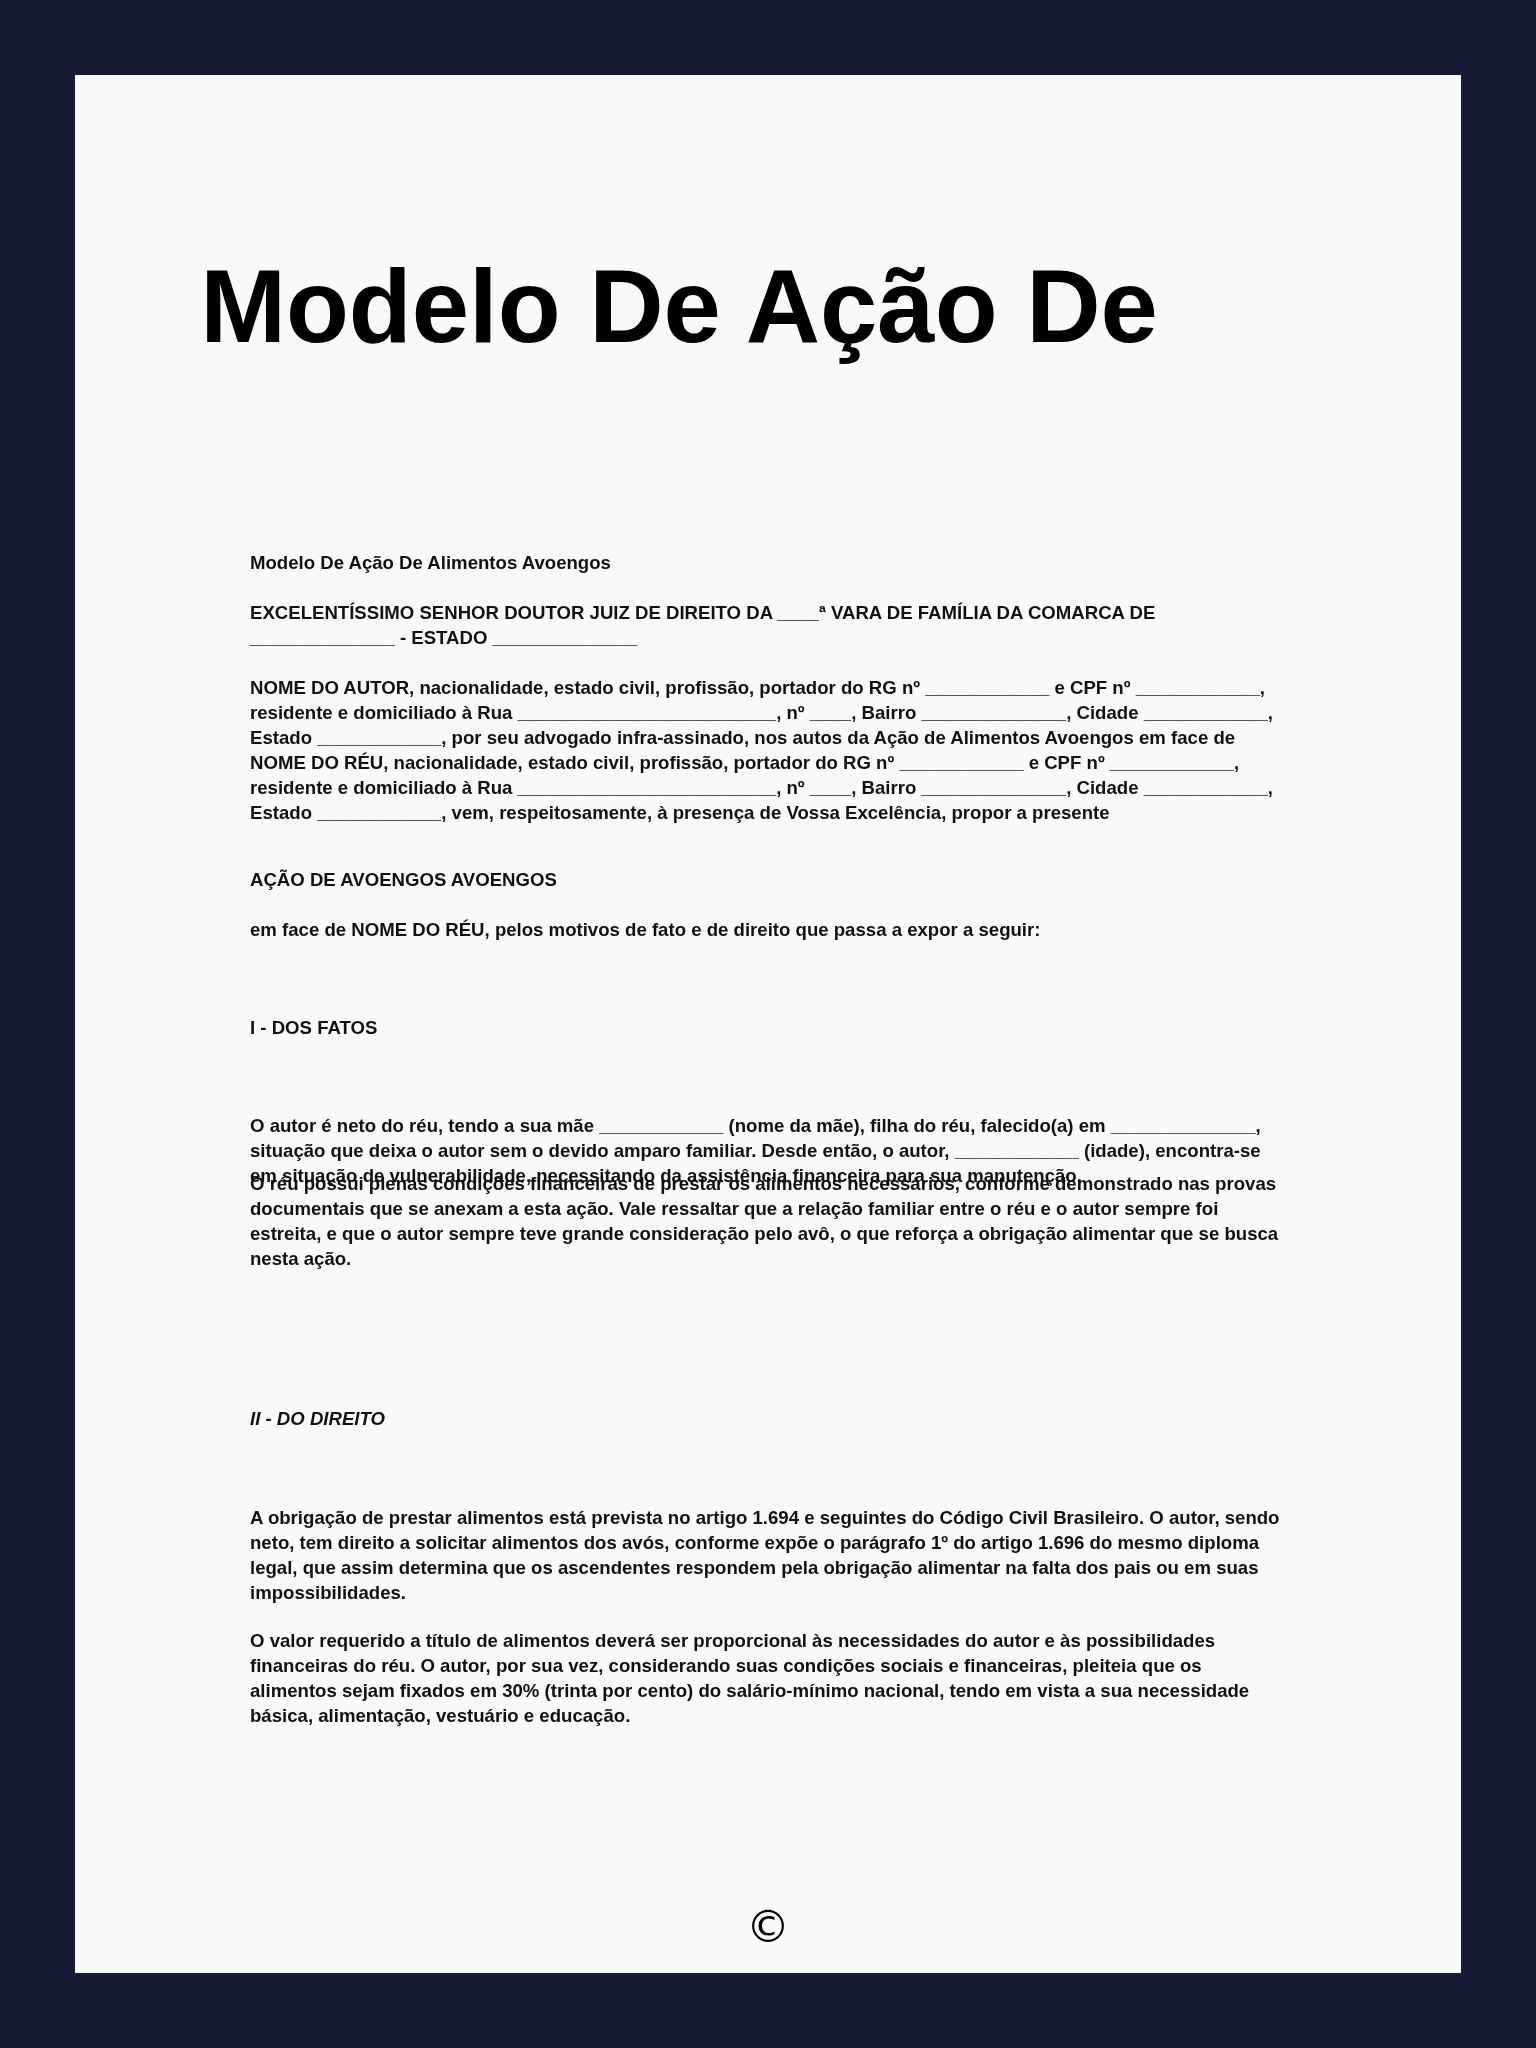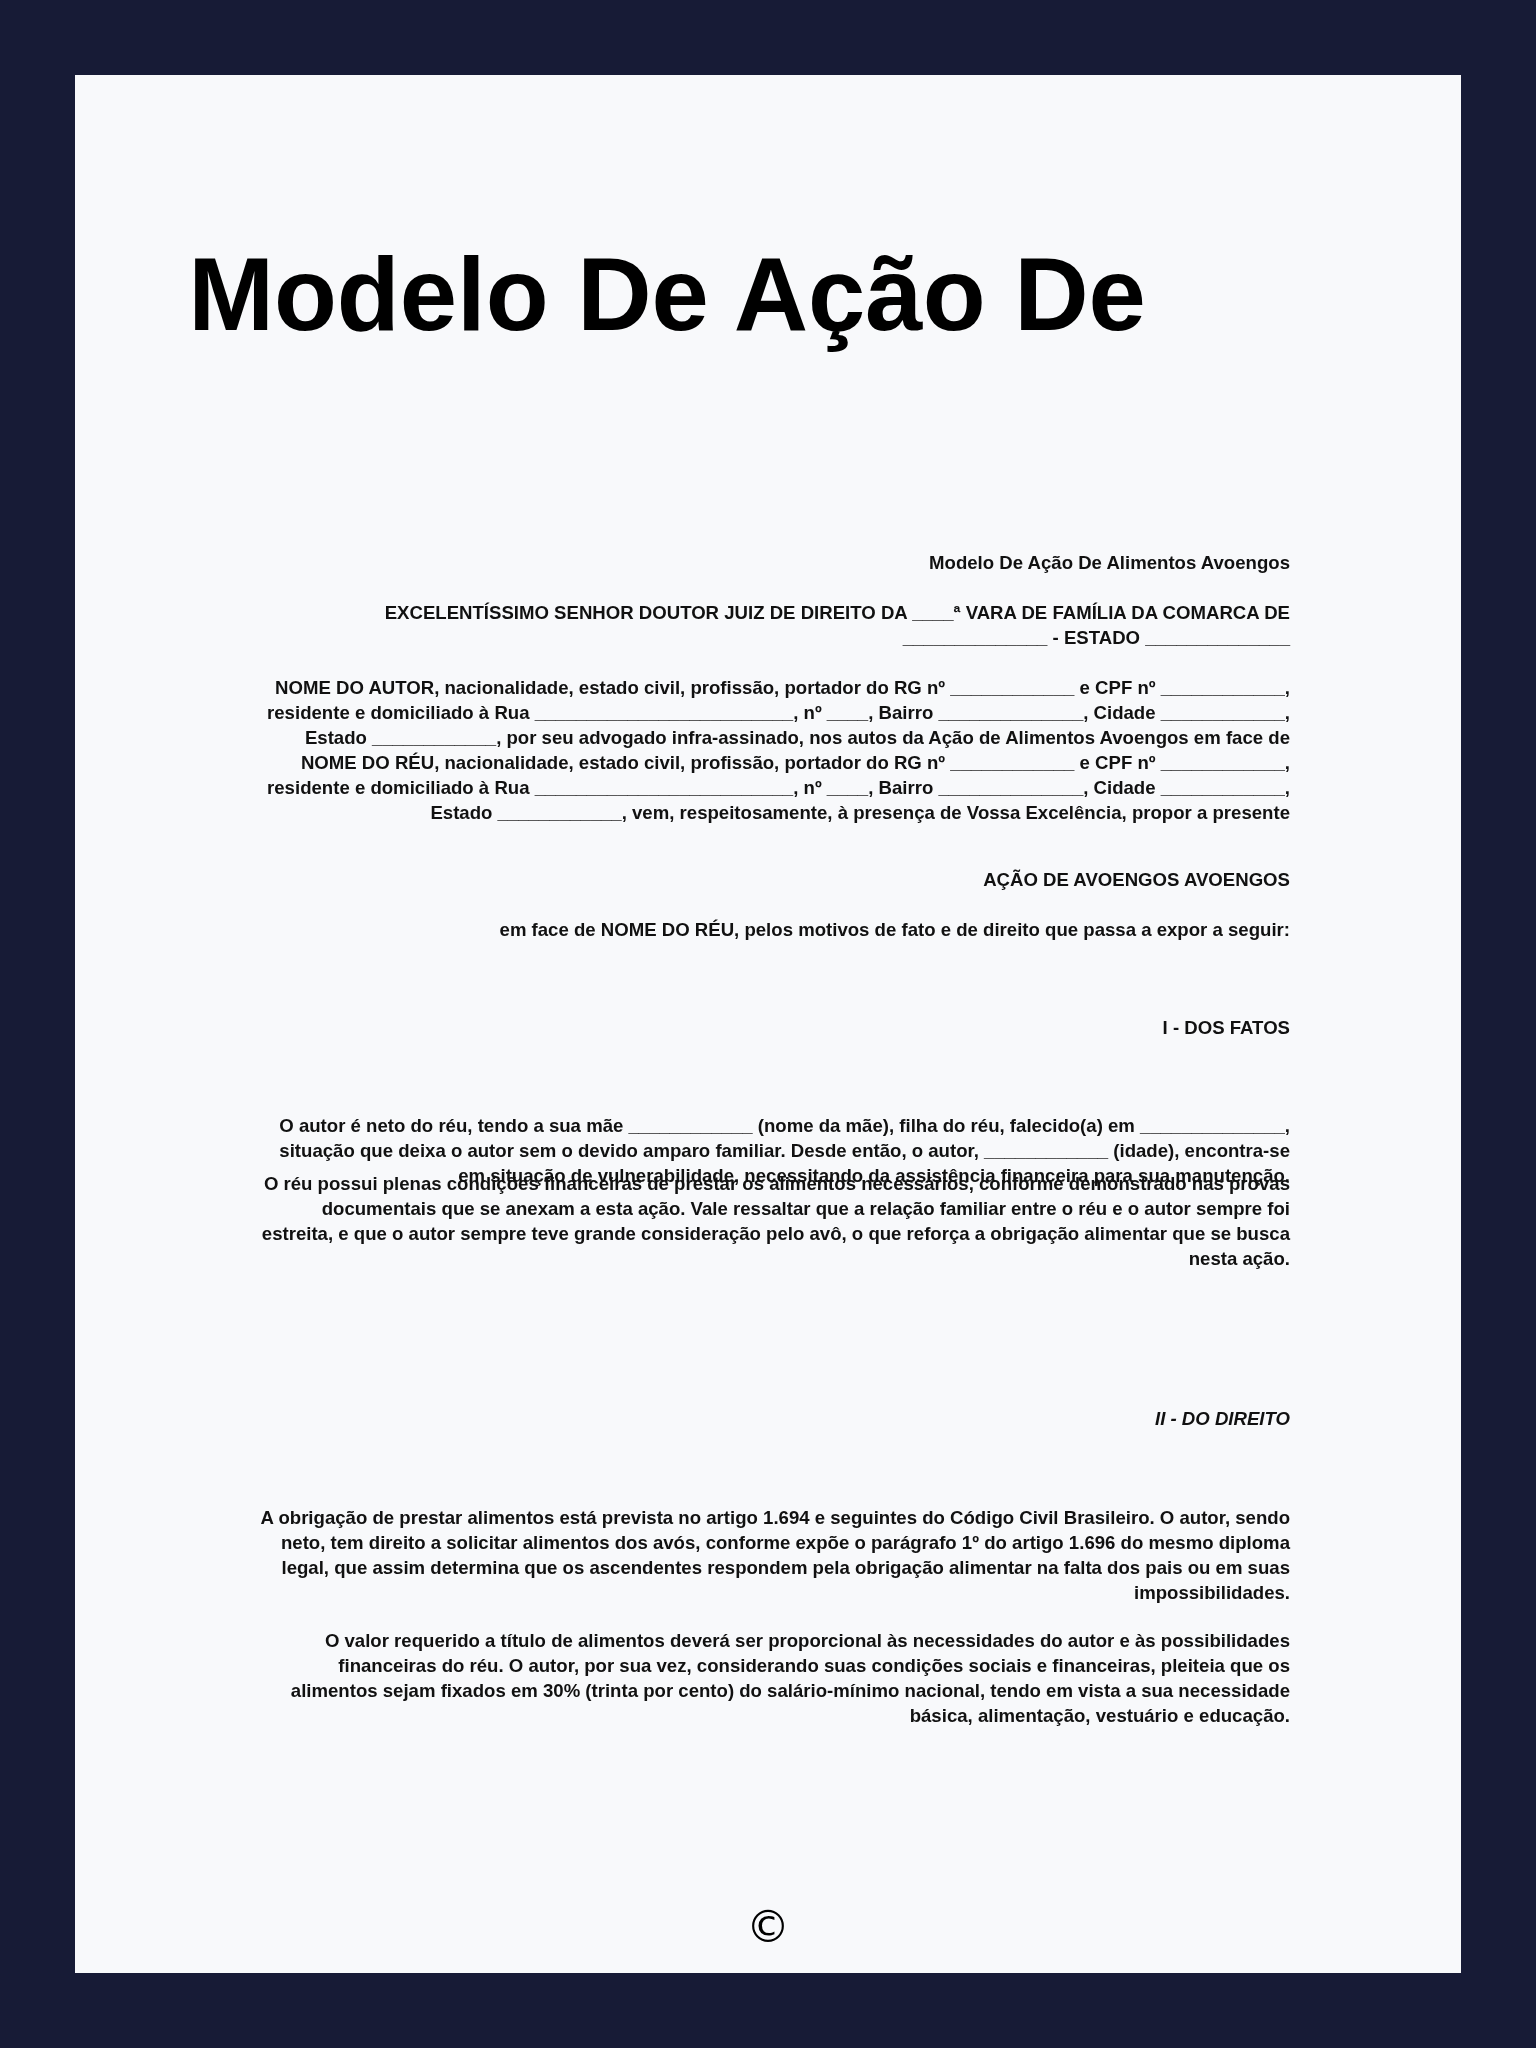--- a/index.html
+++ b/index.html
@@ -20,21 +20,21 @@
       top: 75px;
       width: 1386px;
       height: 1898px;
       background: #f8f9fb;
     }
     .title {
       position: absolute;
       left: 0;
       top: 170px;
       width: 1184px;
-      margin: 0;
+      margin: 12px;
       text-align: center;
       font-family: "Liberation Sans", sans-serif;
       font-weight: bold;
       font-size: 103px;
       line-height: 100px;
       color: #000000;
       letter-spacing: 0px;
     }
     .title span { display: block; }
     .content {
@@ -47,21 +47,20 @@
       font-size: 18.6px;
       line-height: 25px;
       color: #111111;
     }
     .block {
       position: absolute;
       left: 0;
       width: 1040px;
       margin: 0;
       white-space: normal;
-      text-align: right;
     }
     .copyright {
       position: absolute;
       left: 0;
       width: 1386px;
       top: 1827px;
       text-align: center;
       font-family: "DejaVu Sans", sans-serif;
       font-size: 44px;
       line-height: 50px;

